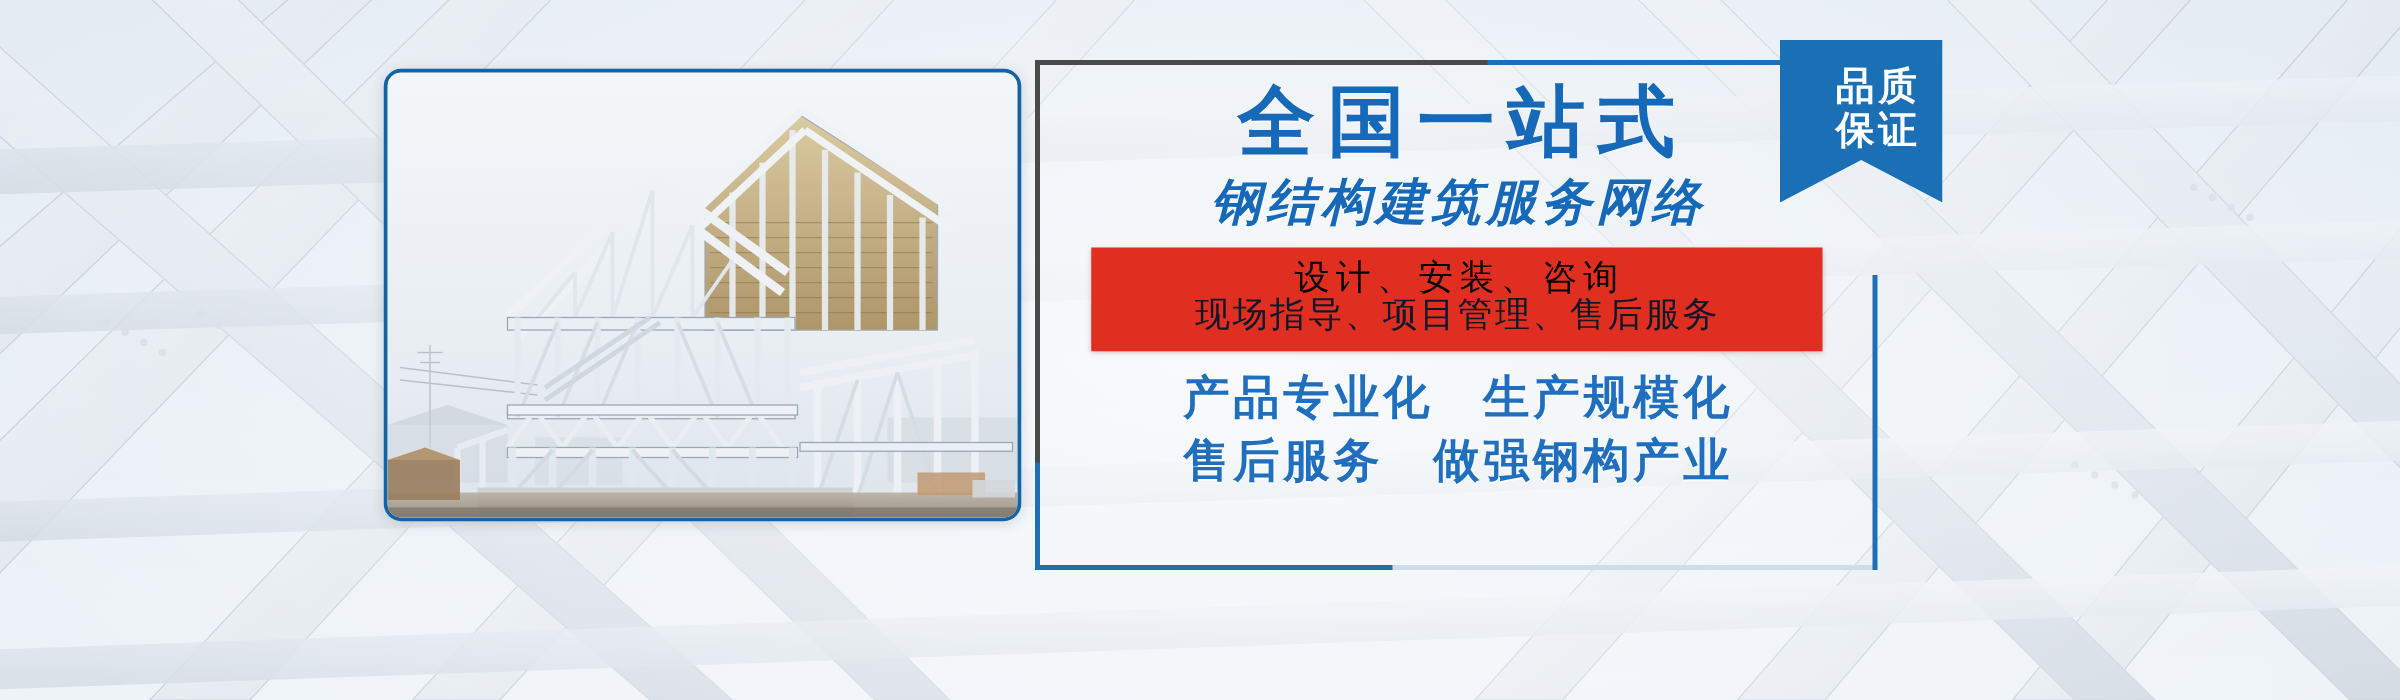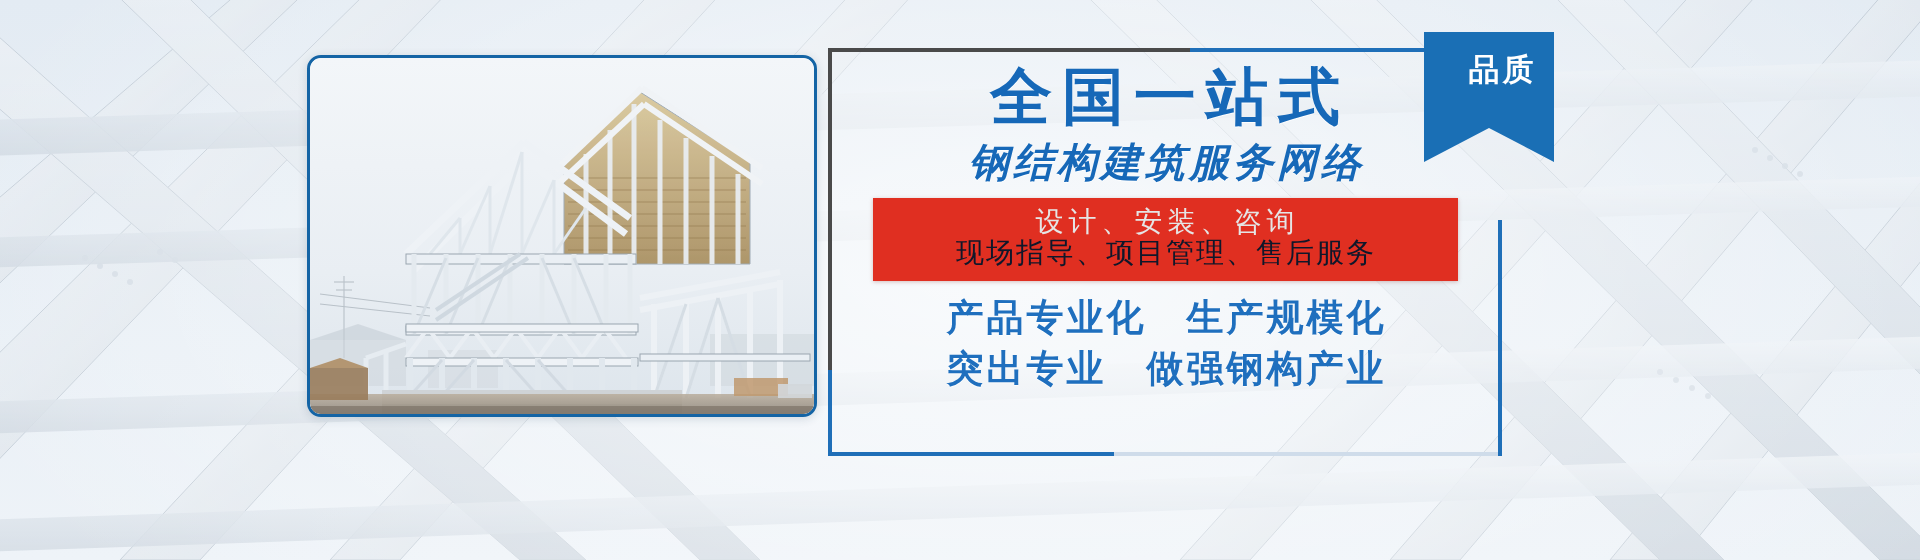--- a/index.html
+++ b/index.html
@@ -46,21 +46,21 @@
     text-shadow:0 1px 0 rgba(255,255,255,.85);}
 
   .subhead{margin-top:14px;font-size:40px;line-height:1;font-weight:700;color:#1668b8;
     letter-spacing:4px;text-indent:4px;
     font-family:"DejaVu Sans","Liberation Sans",sans-serif;
     text-shadow:0 1px 0 rgba(255,255,255,.8);font-style:italic;}
 
   .redbox{margin-top:16px;width:585px;background:#e02f21;
     padding:7px 0 10px;display:flex;flex-direction:column;align-items:center;
     box-shadow:0 1px 4px rgba(120,20,10,.25);}
-  .redline1{font-size:28px;line-height:1.18;color:#e5e5e5;letter-spacing:5px;text-indent:5px;
+  .redline1{font-size:28px;line-height:1.18;color:#000000;letter-spacing:5px;text-indent:5px;
     font-family:"DejaVu Sans","Liberation Sans",sans-serif;}
   .redline2{font-size:28px;line-height:1.18;color:#0f172a;letter-spacing:2px;text-indent:2px;
     font-family:Liberation Mono, monospace;}
 
   .tagline{margin-top:14px;font-size:37px;line-height:1.22;font-weight:700;color:#1f6fbe;
     letter-spacing:3px;text-indent:3px;white-space:pre;
     font-family:"DejaVu Sans","Liberation Sans",sans-serif;
     text-shadow:0 1px 0 rgba(255,255,255,.75);}
   .tagline2{margin-top:6px;}
 
@@ -348,26 +348,27 @@
       <div class="headline">全国一站式</div>
 
       <div class="subhead">钢结构建筑服务网络</div>
 
       <div class="redbox">
         <div class="redline1">设计、安装、咨询</div>
         <div class="redline2">现场指导、项目管理、售后服务</div>
       </div>
 
       <div class="tagline">产品专业化　生产规模化</div>
-      <div class="tagline tagline2">突出专业　做强钢构产业</div>
+      <div class="tagline tagline2">售后服务　做强钢构产业</div>
     </div>
   </div>
 
   <div class="badge">
     <svg width="130" height="130" viewBox="0 0 130 130">
       <polygon points="0,0 130,0 130,130 65,96 0,130" fill="#1a6fb5"></polygon>
     </svg>
     <div class="badge-text">
       <span>品质</span>
+      <span>保证</span>
     </div>
   </div>
 
 </div>
 
 </body></html>

